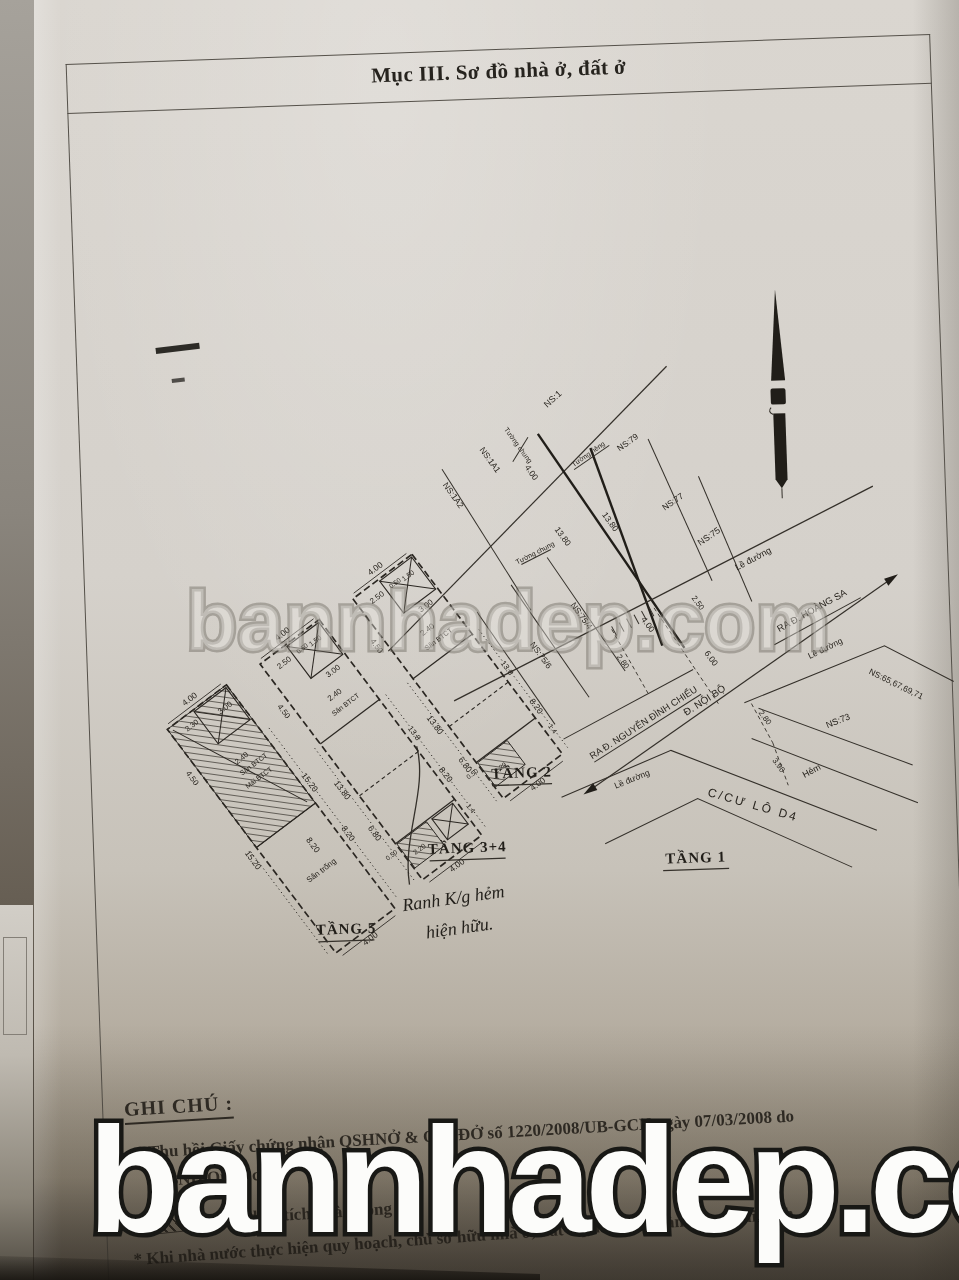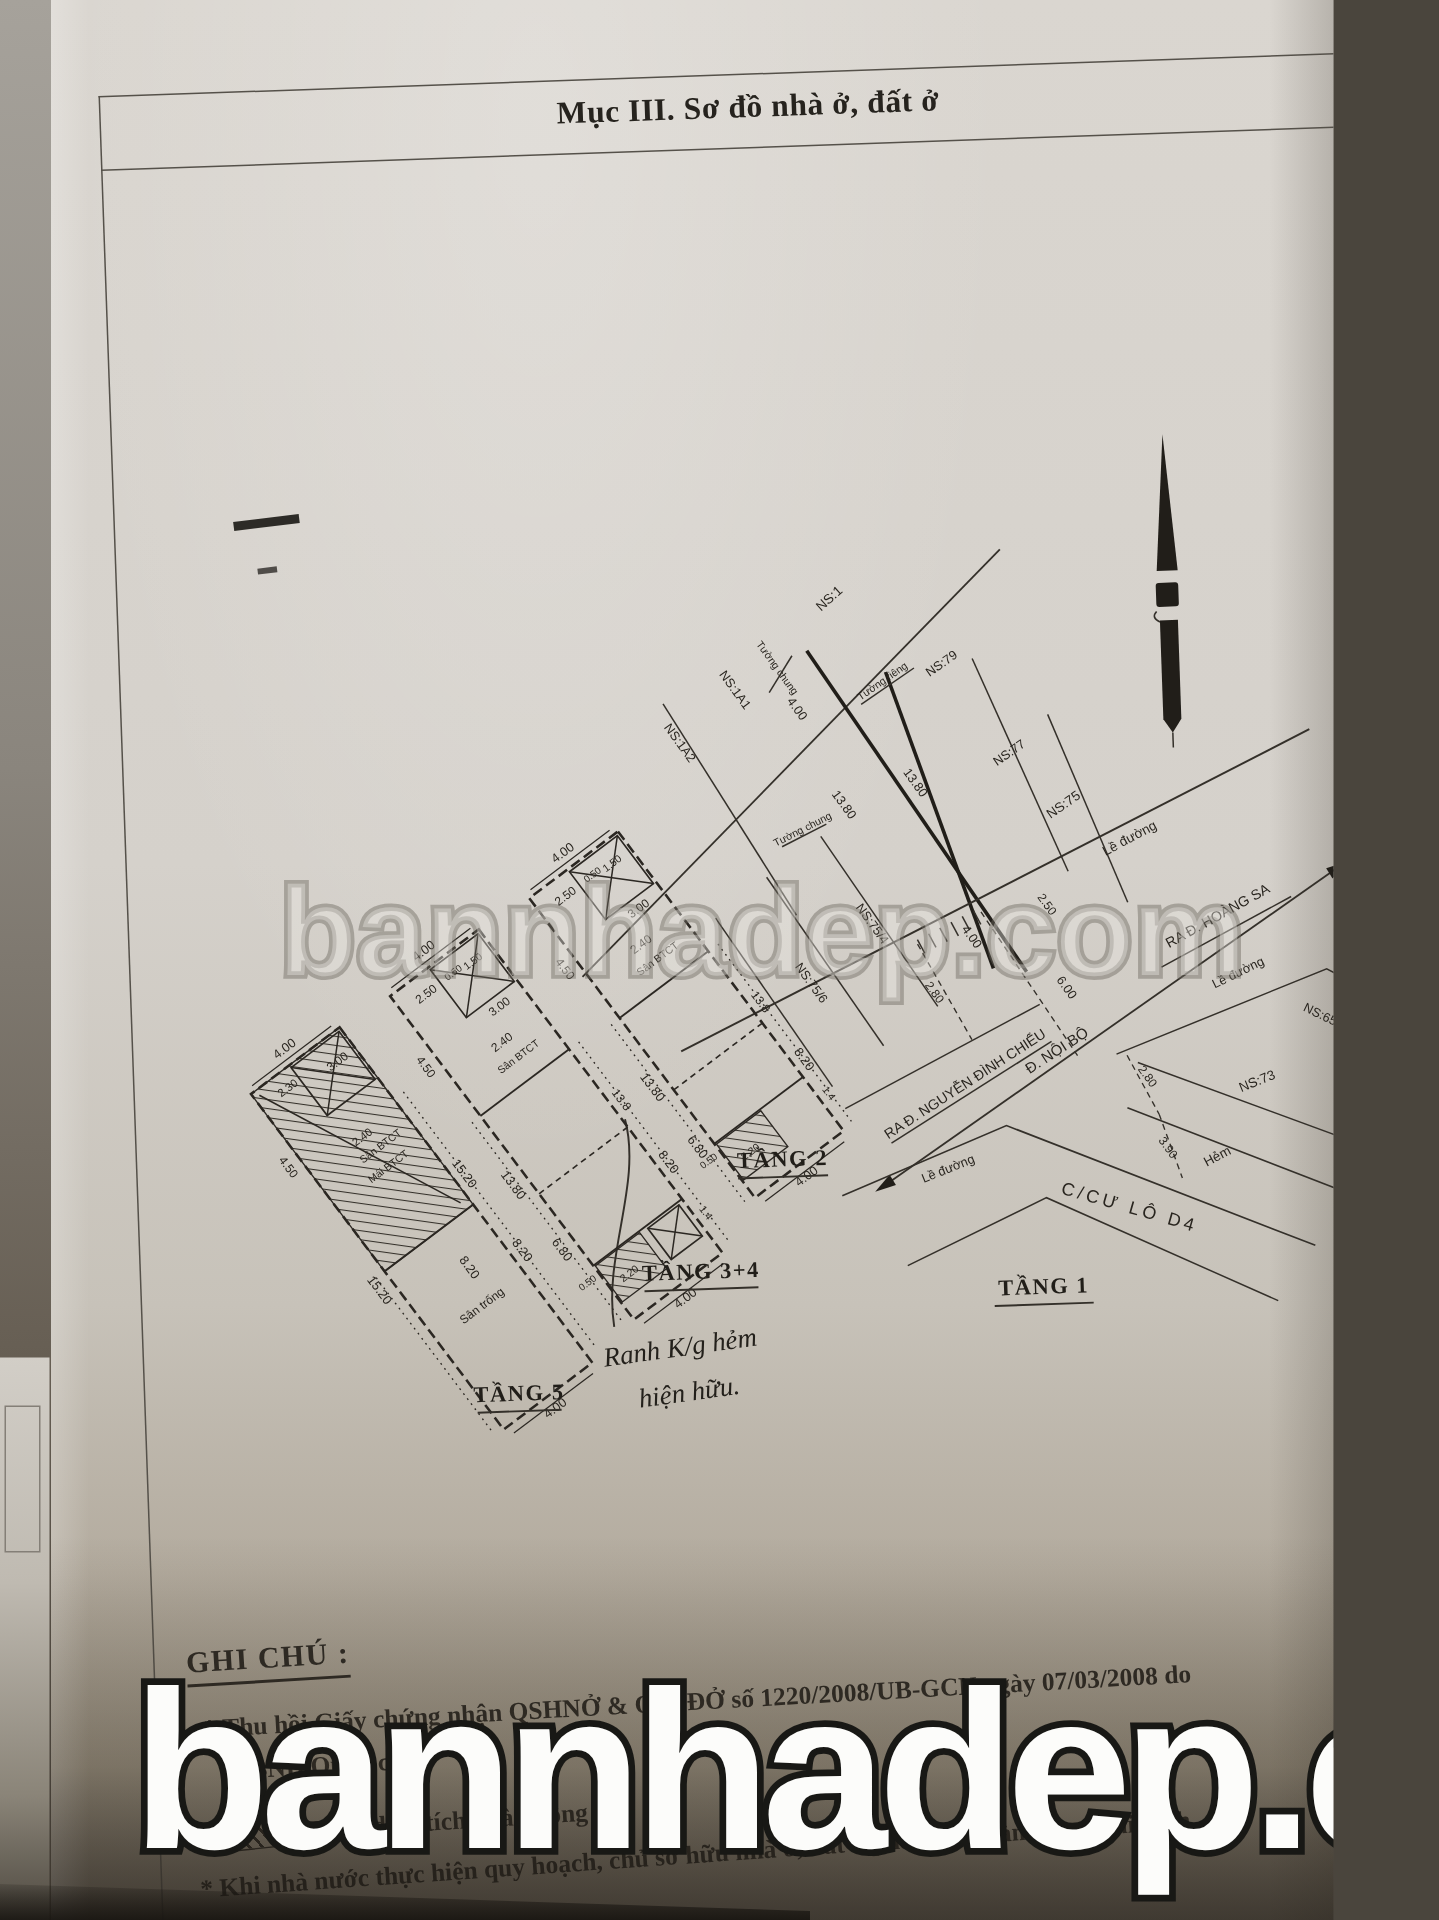--- a/index.html
+++ b/index.html
@@ -1,16 +1,16 @@
 <!DOCTYPE html>
 <html><head>
 <meta charset="utf-8">
 <style>
   html,body{margin:0;padding:0;background:#4a453d;}
-  #stage{position:relative;width:889px;height:1280px;overflow:hidden;
+  #stage{position:relative;width:959px;height:1280px;overflow:hidden;
          background:linear-gradient(to bottom,#9a968f 0%,#827d74 55%,#5c564c 85%,#35302a 100%);
          font-family:"Liberation Sans",sans-serif;}
   
   #left-strip{position:absolute;left:0;top:0;width:36px;height:1280px;
     background:linear-gradient(to bottom,#a6a29b 0%,#8a857d 40%,#675f54 70%,#3c362e 100%);}
   #under-page{position:absolute;left:0;top:905px;width:33px;height:375px;
     background:linear-gradient(to bottom,#d2cec7 0%,#bfbab1 40%,#8a8478 78%,#4e4940 100%);}
   #under-box{position:absolute;left:3px;top:32px;width:22px;height:96px;border:1px solid #847f77;}
   
   #paper{position:absolute;left:34px;top:0;right:0;bottom:0;

